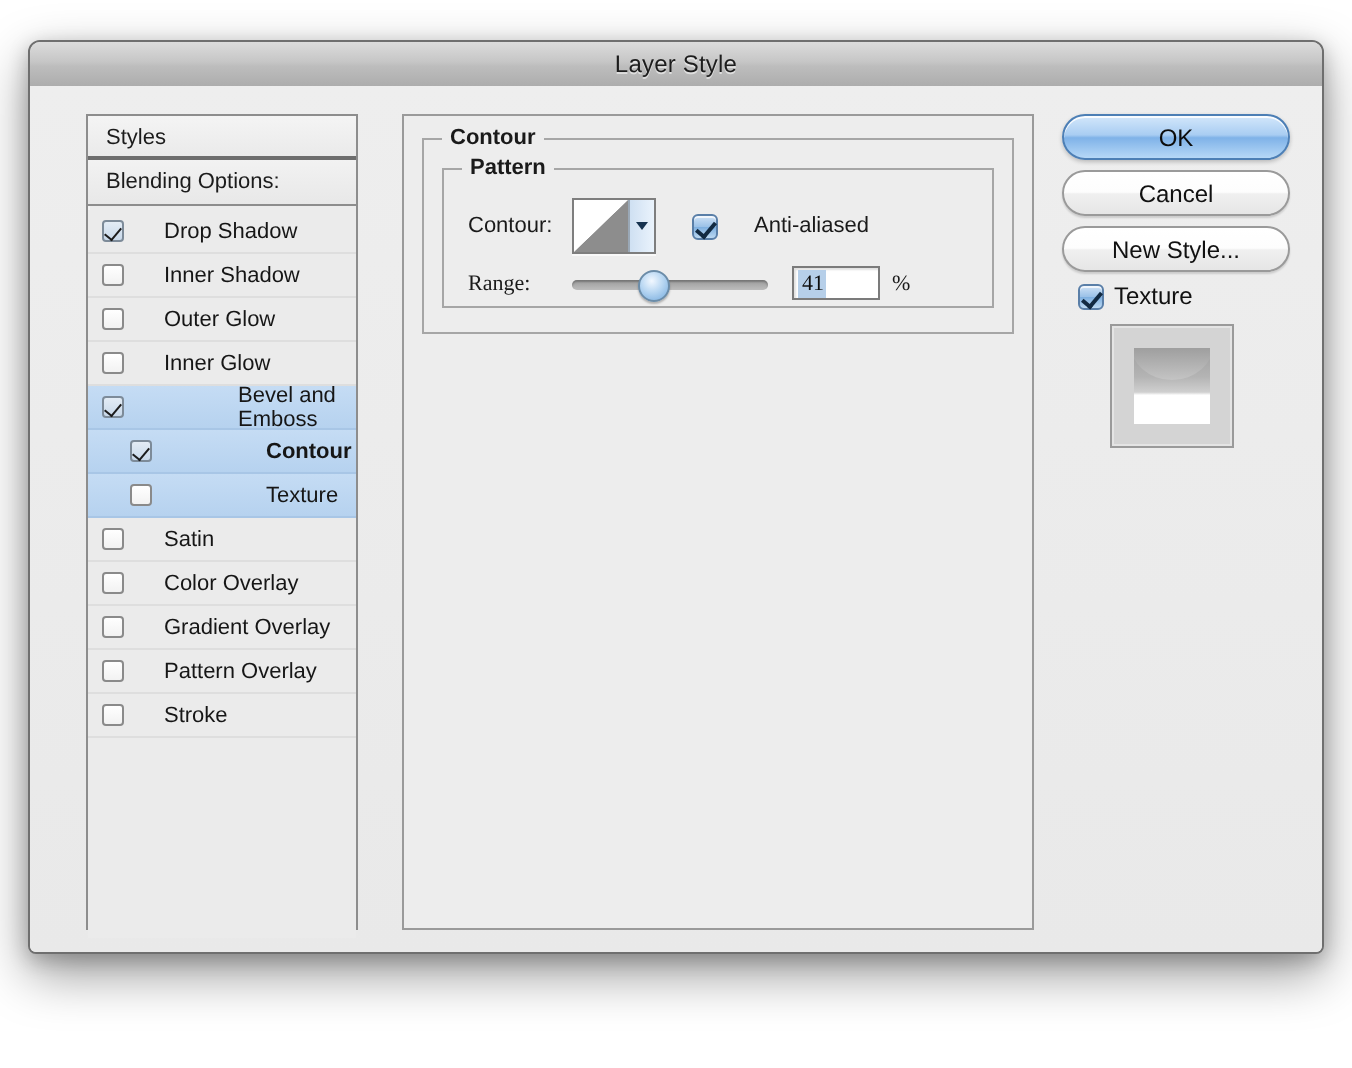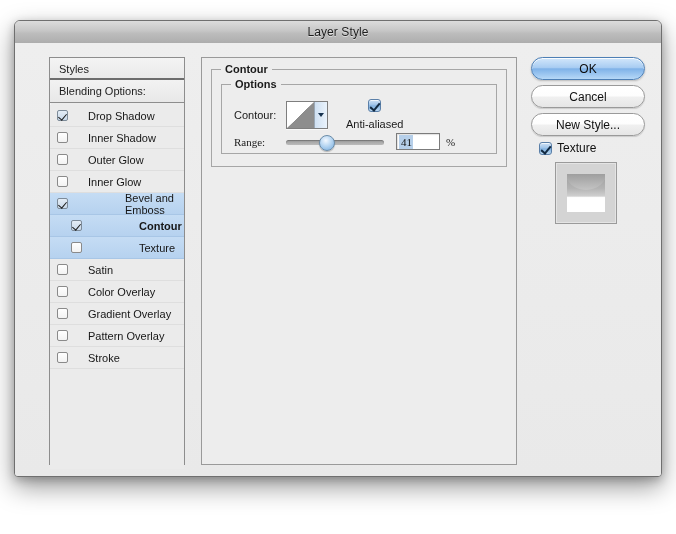--- a/index.html
+++ b/index.html
@@ -34,21 +34,21 @@
     font-size: 12px; color: #1d1d1d; letter-spacing: .1px;
     text-shadow: 0 1px 0 rgba(255,255,255,.55);
   }
   .body {
     position: absolute; left:0; right:0; top:22px; bottom:0;
     background: linear-gradient(to bottom,#eeeeee 0%,#e9e9e9 100%);
   }
 
   
   .sidebar {
-    position: absolute; left: 34px; top: 14px;
+    position: absolute; left: 28px; top: 14px;
     width: 136px; height: 408px;
     background: #ececec;
     border: 1px solid #8d8d8d;
     box-sizing: border-box;
     box-shadow: inset 1px 1px 0 rgba(255,255,255,.45);
   }
   .sb-head {
     height: 22px; line-height: 22px;
     padding-left: 9px; font-size: 11px; color:#1c1c1c;
     background: linear-gradient(to bottom,#f4f4f4,#eaeaea);
@@ -301,29 +301,29 @@
             </div>
             <div class="sb-filler" style="height: 100px;"></div>
           </div>
       </div>
 
       <div class="main">
         <div class="grp outer">
           <span class="grp-title">Contour</span>
 
           <div class="grp inner">
-            <span class="grp-title">Options</span>
+            <span class="grp-title">Pattern</span>
 
             <div class="rowf" style="left:12px; top:14px;">
               <span class="flabel" style="width:52px;">Contour:</span>
               <span class="swatch-wrap">
                 <span class="swatch"></span>
                 <span class="swatch-btn"></span>
               </span>
-              <span style="display:inline-flex; align-items:center; gap:6px; margin-left:18px;flex-direction:column;">
+              <span style="display:inline-flex; align-items:center; gap:18px; margin-left:18px;">
                 <span class="cba"></span>
                 <span class="flabel">Anti-aliased</span>
               </span>
             </div>
 
             <div class="rowf" style="left:12px; top:48px;font-family:Liberation Serif, serif;">
               <span class="flabel" style="width:52px;">Range:</span>
               <span class="slider">
                 <span class="track"></span>
                 <span class="thumb" id="range-thumb" style="left: calc(41% - 7px);"></span>

